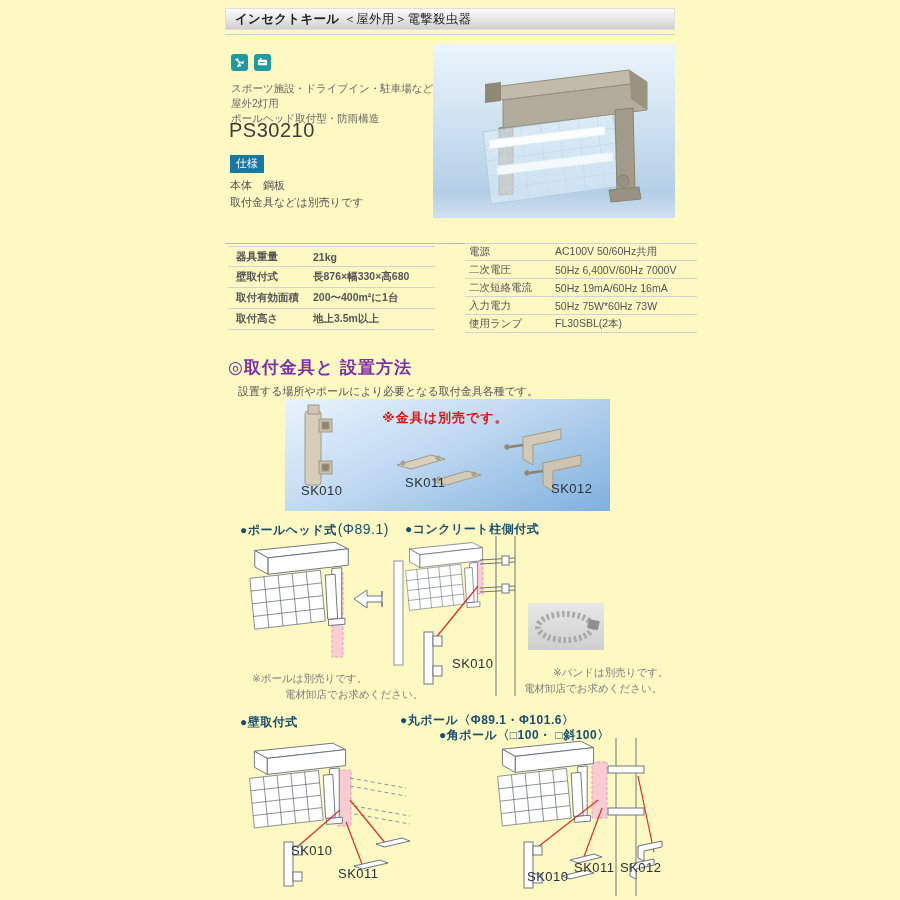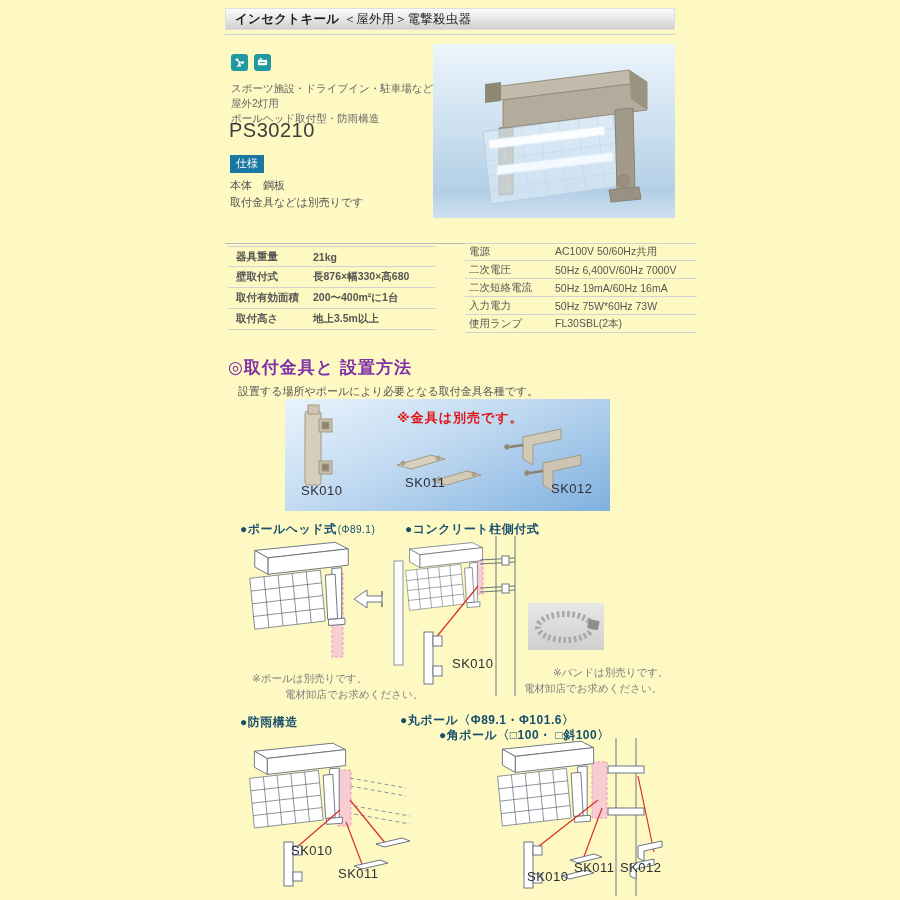--- a/index.html
+++ b/index.html
@@ -37,25 +37,25 @@
   #spec-right{left:465px;top:243px;width:232px;}
   #spec-right .spec-row{height:18px;}
   #spec-right .spec-label{width:90px;padding-left:4px;box-sizing:border-box;}
 
   
   .heading-purple{position:absolute;left:228px;top:356px;font-size:17px;font-weight:bold;color:#7e2fa8;letter-spacing:1px;}
   .heading-desc{position:absolute;left:238px;top:384px;font-size:11px;color:#555;}
 
   .bracket-photo{position:absolute;left:285px;top:399px;width:325px;height:112px;
     background:linear-gradient(155deg,#e9f4fc 0%,#c0d9f1 45%,#7fb0de 100%);}
-  .photo-note{position:absolute;left:112px;top:10px;font-size:13px;font-weight:bold;color:#e01414;letter-spacing:1px;}
+  .photo-note{position:absolute;left:97px;top:10px;font-size:13px;font-weight:bold;color:#e01414;letter-spacing:1px;}
   .sk-label{position:absolute;font-size:13px;color:#2b3036;letter-spacing:.5px;}
 
   .sec-h{position:absolute;font-size:12px;font-weight:bold;color:#174f6d;letter-spacing:.5px;}
-  .sec-h .sz{font-weight:normal;font-size:10px;margin-left:1px;}
+  .sec-h .sz{font-weight:normal;font-size:14px;margin-left:1px;}
   .diag{position:absolute;}
   .note{position:absolute;font-size:10.5px;color:#7d7d7d;text-align:right;}
   .band-photo{position:absolute;left:528px;top:603px;width:76px;height:47px;
     background:linear-gradient(180deg,#e8e8e8,#cfcfcf);}
   svg{display:block;}
 </style>
 </head>
 <body>
 
 <div id="canvas">
@@ -271,21 +271,21 @@
   <span class="sk-label" style="left:452px;top:656px;">SK010</span>
   <div class="band-photo">
     <svg width="76" height="47" viewBox="0 0 76 47">
       <ellipse cx="37" cy="24" rx="27" ry="13" fill="none" stroke="#a9a9a9" stroke-width="6" stroke-dasharray="2.6,2.6"></ellipse>
       <rect x="60" y="17" width="11" height="9" fill="#8f8f8f" transform="rotate(12 65 21)"></rect>
     </svg>
   </div>
   <div class="note" style="left:524px;top:666px;margin-left:29px;">※バンドは別売りです。</div>
   <div class="note" style="left:524px;top:682px;">電材卸店でお求めください。</div>
 
-  <div class="sec-h" style="left:240px;top:714px;">●防雨構造</div>
+  <div class="sec-h" style="left:240px;top:714px;">●壁取付式</div>
   <div class="sec-h" style="left:400px;top:712px;">●丸ポール〈Φ89.1・Φ101.6〉</div>
   <div class="sec-h" style="left:400px;top:727px;margin-left:39px;">●角ポール〈□100・ □斜100〉</div>
 
   <div class="diag" style="left:238px;top:740px;width:185px;height:155px;">
     <svg width="185" height="155" viewBox="0 0 185 155">
       <rect x="100" y="30" width="13" height="56" fill="#f6c7d5" fill-opacity="0.9" stroke="#ec9ab4" stroke-dasharray="3,2"></rect>
       <g transform="translate(2,0) scale(0.8)">
           <use href="#dev"></use>
         </g>
       <g stroke="#8a94a0" stroke-dasharray="4,3" fill="none">

